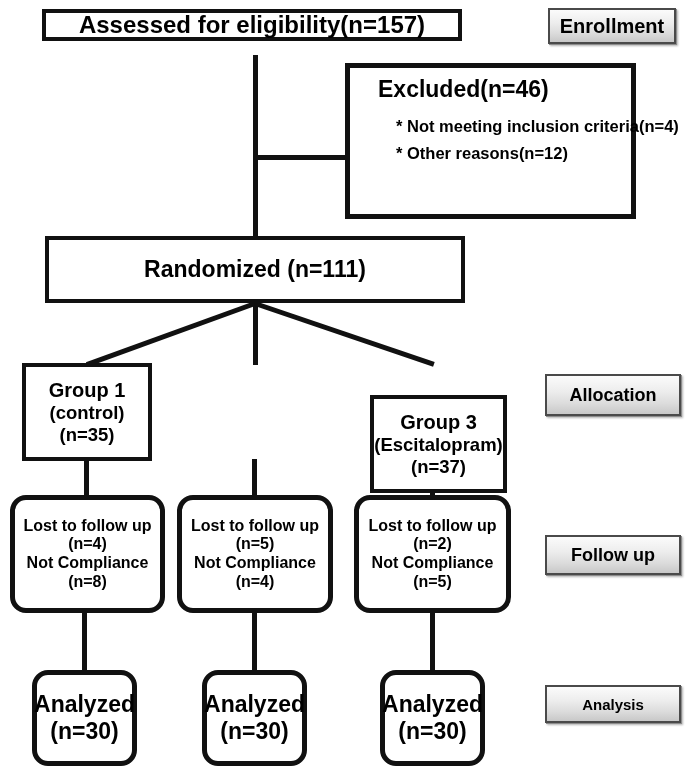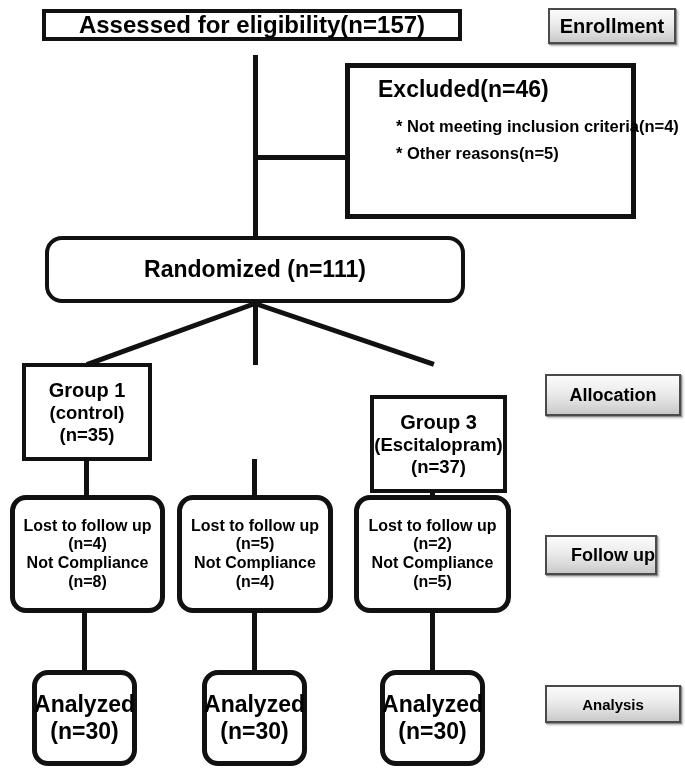--- a/index.html
+++ b/index.html
@@ -62,21 +62,21 @@
   }
   #box-excluded .exc-item {
     font-size: 16.5px; font-weight: bold; line-height: 1.1;
     padding-left: 18px; margin-top: 9px; white-space: nowrap;
   }
 
   
   #box-randomized {
     left: 45px; top: 236px; width: 420px; height: 67px;
     border-width: 4px;
-    font-size: 23px; font-weight: bold; border-radius: 17px;
+    font-size: 23px; font-weight: bold;
   }
 
   
   .group-box {
     top: 363px; height: 98px;
     border-width: 4px;
     font-size: 20px; font-weight: bold;
     padding: 0 14px;
   }
   #box-group-0 { left: 22px;  width: 130px; }
@@ -113,21 +113,21 @@
     box-shadow: 1px 1px 0 #8c8c8c, 2px 2px 2px rgba(0,0,0,0.30);
     display: flex;
     align-items: center;
     justify-content: center;
     color: #000000;
     font-weight: bold;
     z-index: 4;
   }
   #stage-enrollment { left: 548px; top: 8px;   width: 128px; height: 36px; font-size: 20px; }
   #stage-allocation { left: 545px; top: 374px; width: 136px; height: 42px; font-size: 18px; }
-  #stage-follow     { left: 545px; top: 535px; width: 112px; height: 40px; font-size: 18px; justify-content: flex-end; }
+  #stage-follow     { left: 545px; top: 535px; width: 136px; height: 40px; font-size: 18px; }
   #stage-analysis   { left: 545px; top: 685px; width: 136px; height: 38px; font-size: 15px; }
 
   
   .conn {
     position: absolute;
     background: #111111;
     z-index: 1;
   }
   .vline { width: 5px; }
   .hline { height: 5px; }
@@ -172,21 +172,21 @@
   <div class="conn vline conn-f2a" id="conn-f2a-1"></div>
   <div class="conn vline conn-f2a" id="conn-f2a-2"></div>
 
   <div class="box" id="box-assessed">
     <span class="line-txt">Assessed for eligibility(n=157)</span>
   </div>
 
   <div class="box" id="box-excluded">
     <span class="exc-title">Excluded(n=46)</span>
     <span class="exc-item">* Not meeting inclusion criteria(n=4)</span>
-    <span class="exc-item">* Other reasons(n=5)</span>
+    <span class="exc-item">* Other reasons(n=12)</span>
   </div>
 
   <div class="box" id="box-randomized">
     <span class="line-txt">Randomized (n=111)</span>
   </div>
 
   <div class="box group-box" id="box-group-0">
     <span class="line-txt">Group 1</span>
     <span class="line-txt sub">(control)</span>
     <span class="line-txt sub">(n=35)</span>

